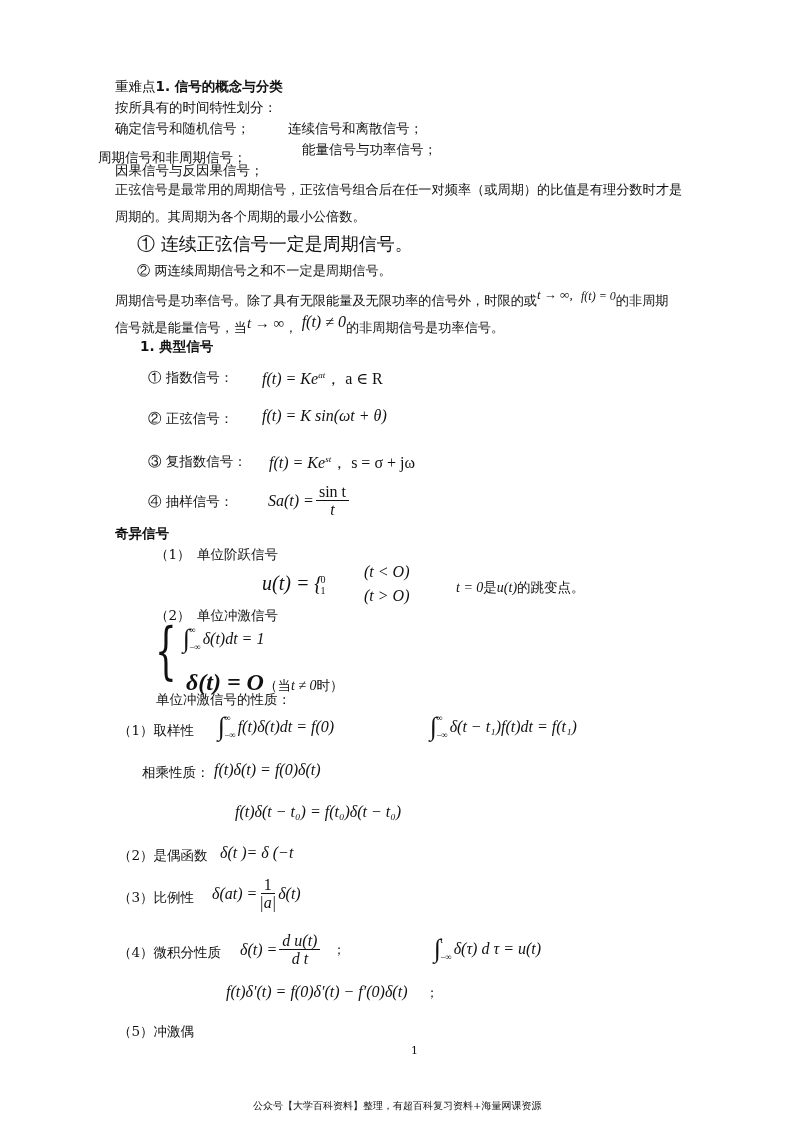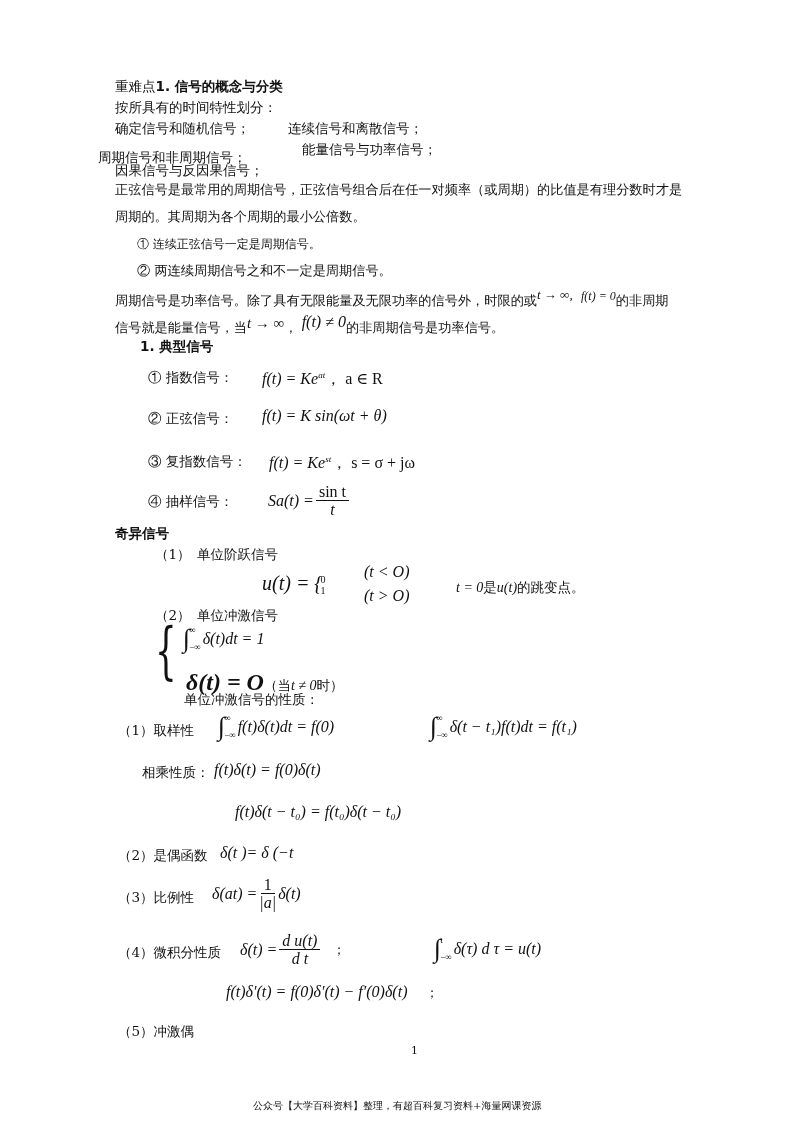--- a/index.html
+++ b/index.html
@@ -30,21 +30,21 @@
 
 <div class="ln" style="left:115px;top:119px;">确定信号和随机信号；</div>
 <div class="ln" style="left:288px;top:119px;">连续信号和离散信号；</div>
 <div class="ln" style="left:98px;top:140px;margin-top:8px;">周期信号和非周期信号；</div>
 <div class="ln" style="left:288px;top:140px;margin-left:14px;">能量信号与功率信号；</div>
 <div class="ln" style="left:115px;top:161px;">因果信号与反因果信号；</div>
 
 <div class="ln" style="left:115px;top:181px;font-size:13.2px;">正弦信号是最常用的周期信号，正弦信号组合后在任一对频率（或周期）的比值是有理分数时才是</div>
 <div class="ln" style="left:115px;top:208px;font-size:13.2px;">周期的。其周期为各个周期的最小公倍数。</div>
 
-<div class="ln" style="left:137px;top:235px;font-size:12px;">① 连续正弦信号一定是周期信号。</div>
+<div class="ln" style="left:137px;top:235px;font-size:18px;">① 连续正弦信号一定是周期信号。</div>
 <div class="ln" style="left:137px;top:262px;font-size:13.2px;">② 两连续周期信号之和不一定是周期信号。</div>
 
 <div class="ln" style="left:115px;top:292px;font-size:13.2px;">
   <span>周期信号是功率信号。除了具有无限能量及无限功率的信号外，时限的或</span><span class="m" style="font-size:13px;position:relative;top:-6px;">t → ∞,</span>&nbsp;&nbsp;<span class="m" style="font-size:12px;position:relative;top:-5px;">f(t) = 0</span><span>的非周期</span>
 </div>
 <div class="ln" style="left:115px;top:318px;font-size:13.2px;">
   <span>信号就是能量信号，当</span><span class="m" style="font-size:15px;position:relative;top:-4px;">t → ∞</span><span>，</span>&nbsp;<span class="m" style="font-size:16px;position:relative;top:-5px;">f(t) ≠ 0</span><span>的非周期信号是功率信号。</span>
 </div>
 
 <div class="ln b" style="left:140px;top:337px;">1.   典型信号</div>
@@ -107,21 +107,21 @@
       <span class="lims mu">
         <span>∞</span>
         <span style="margin-top:6px;">−∞</span>
       </span>
     </span>
   <span>δ(t)dt = 1</span>
 </div>
 <div class="ln" style="left:186px;top:673px;">
   <span class="m big" style="font-weight:bold;">δ(t) = O</span><span>（当</span><span class="m" style="font-size:14px;">t ≠ 0</span><span>时）</span>
 </div>
-<div class="ln" style="left:156px;top:690px;margin-left:28px;">单位冲激信号的性质：</div>
+<div class="ln" style="left:156px;top:690px;">单位冲激信号的性质：</div>
 
 <div class="ln" style="left:118px;top:721px;">（1）取样性</div>
 <div class="ln m" style="left:218px;top:713px;display:flex;align-items:center;">
   <span class="int">
       <span class="sym">∫</span>
       <span class="lims mu">
         <span>∞</span>
         <span style="margin-top:6px;">−∞</span>
       </span>
     </span>

